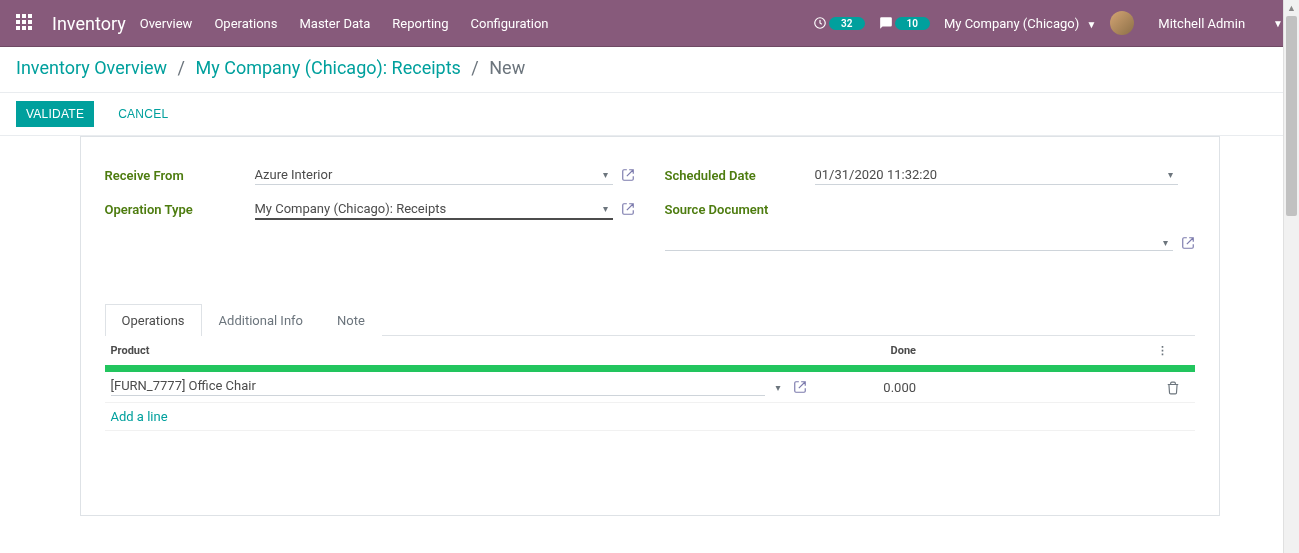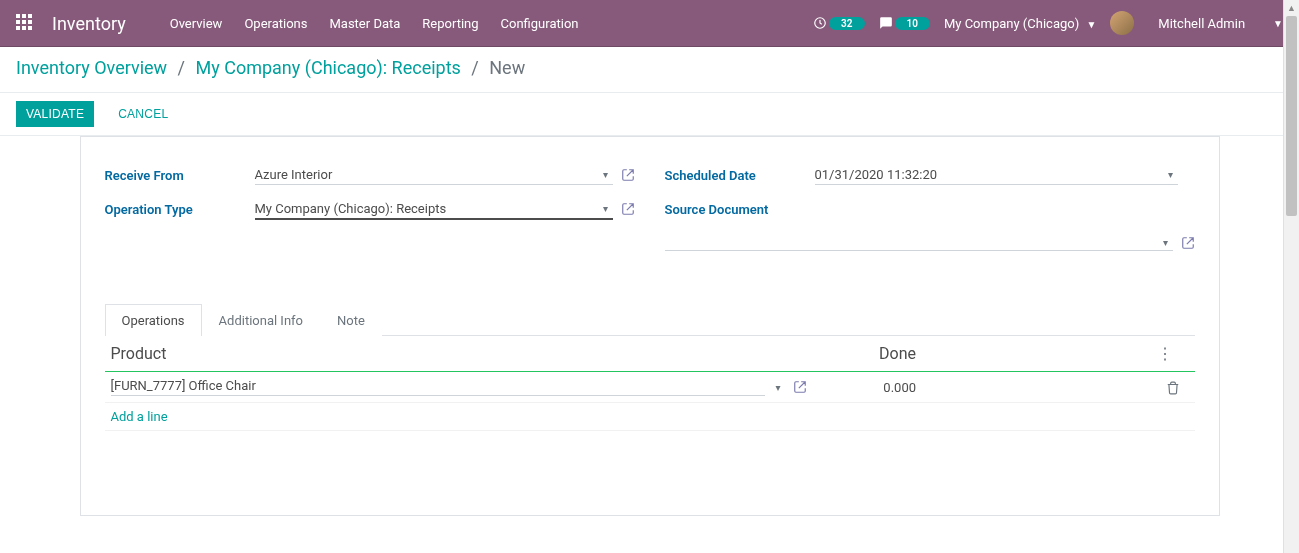--- a/index.html
+++ b/index.html
@@ -2,21 +2,21 @@
 <html><head>
 <meta charset="utf-8">
 <style>
 * { box-sizing: border-box; margin: 0; padding: 0; }
 body { font-family: -apple-system, BlinkMacSystemFont, "Segoe UI", Roboto, "Helvetica Neue", Arial, sans-serif; font-size: 13px; color: #4c4c4c; background: #fff; }
 
 
 .navbar { background: #875a7b; height: 46px; display: flex; align-items: center; padding: 0 16px; color: #fff; }
 .navbar .apps-icon { width: 18px; height: 18px; display: grid; grid-template-columns: repeat(3, 4px); grid-template-rows: repeat(3, 4px); gap: 2px; margin-right: 18px; cursor: pointer; }
 .navbar .apps-icon span { background: #fff; width: 4px; height: 4px; }
-.navbar .brand { font-size: 18px; font-weight: 400; margin-right: 30px; }
+.navbar .brand { font-size: 18px; font-weight: 400; }
 .navbar .nav-menu { display: flex; gap: 22px; flex: 1; margin-left: 14px; }
 .navbar .nav-menu a { color: #fff; font-size: 13px; cursor: pointer; }
 .navbar .right-side { display: flex; align-items: center; gap: 14px; }
 .navbar .activity-icon { display: flex; align-items: center; position: relative; cursor: pointer; }
 .navbar .badge { background: #00a09d; color: #fff; border-radius: 10px; font-size: 10px; padding: 1px 12px; margin-left: 2px; font-weight: 600; }
 .navbar .company-name { font-size: 13px; cursor: pointer; }
 .navbar .user { display: flex; align-items: center; gap: 24px; cursor: pointer; }
 .navbar .avatar { width: 24px; height: 24px; border-radius: 50%; background: linear-gradient(135deg, #d4a574, #8b6f47); }
 .dropdown-caret { font-size: 10px; margin-left: 4px; }
 .nav-sep { height: 1px; background: #6f4a64; }
@@ -41,38 +41,38 @@
 .arrow-step.active::after { border-left-color: #e9ecef; }
 .arrow-step::before { content: ''; position: absolute; right: -10px; top: 0; width: 0; height: 0; border-top: 14px solid transparent; border-bottom: 14px solid transparent; border-left: 10px solid #ced4da; z-index: 1; }
 .arrow-step:last-child::after, .arrow-step:last-child::before { display: none; }
 
 
 .form-container { padding: 0 16px 24px 16px; }
 .sheet { max-width: 1140px; margin: 0 auto; background: #fff; border: 1px solid #dee2e6; padding: 24px; }
 .form-grid { display: flex; gap: 30px; margin-bottom: 40px; }
 .form-col { flex: 1; }
 .field-row { display: flex; align-items: center; margin-bottom: 6px; min-height: 28px; }
-.field-label { width: 150px; font-weight: 600; font-size: 13px; color: #0369a1; flex-shrink: 0; }
+.field-label { width: 150px; font-weight: 600; font-size: 13px; color: #4d7c0f; flex-shrink: 0; }
 .field-widget { flex: 1; display: flex; align-items: center; border-bottom: 1px solid #ced4da; padding: 2px 0; }
 .field-widget.focused { border-bottom-color: #4c4c4c; border-bottom-width: 1px; box-shadow: 0 1px 0 #4c4c4c; }
 .field-widget input { border: none; outline: none; width: 100%; font-size: 13px; padding: 2px 0; background: transparent; font-family: inherit; }
 .field-widget input::placeholder { color: #adb5bd; font-style: italic; }
 .field-widget .value-text { flex: 1; font-size: 13px; }
 .dropdown-indicator { width: 14px; text-align: center; color: #6c757d; font-size: 10px; cursor: pointer; }
 .external-link { margin-left: 8px; color: #7c7bad; cursor: pointer; font-size: 12px; }
 .highlight-box { border: 3px solid #e4322c; padding: 2px 4px; margin: -5px -7px; }
 
 
 .tabs { display: flex; border-bottom: 1px solid #dee2e6; margin-bottom: 0; }
 .tab { padding: 8px 16px; font-size: 13px; color: #6c757d; cursor: pointer; border: 1px solid transparent; border-bottom: none; position: relative; top: 1px; background: #fff; }
 .tab.active { border-color: #dee2e6; color: #4c4c4c; background: #fff; }
 
 
 .table { width: 100%; border-collapse: collapse; }
-.table th { text-align: left; font-weight: 400; padding: 8px 6px; font-size: 16px; border-bottom: 1px solid #22c55e; }
+.table th { text-align: left; font-weight: 700; padding: 8px 6px; font-size: 11px; border-bottom: 7px solid #22c55e; }
 .table th.num { text-align: right; }
 .table td { padding: 6px; font-size: 13px; border-bottom: 1px solid #f1f1f1; vertical-align: middle; }
 .table td.num { text-align: right; }
 .table .product-cell { display: flex; align-items: center; }
 .table .product-cell .ptext { flex: 1; border-bottom: 1px solid #ced4da; padding-bottom: 2px; }
 .add-line { color: #00a09d; cursor: pointer; padding: 8px 6px; }
 .trash-icon { color: #6c757d; cursor: pointer; text-align: center; }
 .options-icon { text-align: right; cursor: pointer; color: #6c757d; }
 
 .svg-icon { width: 14px; height: 14px; display: inline-block; vertical-align: middle; }

